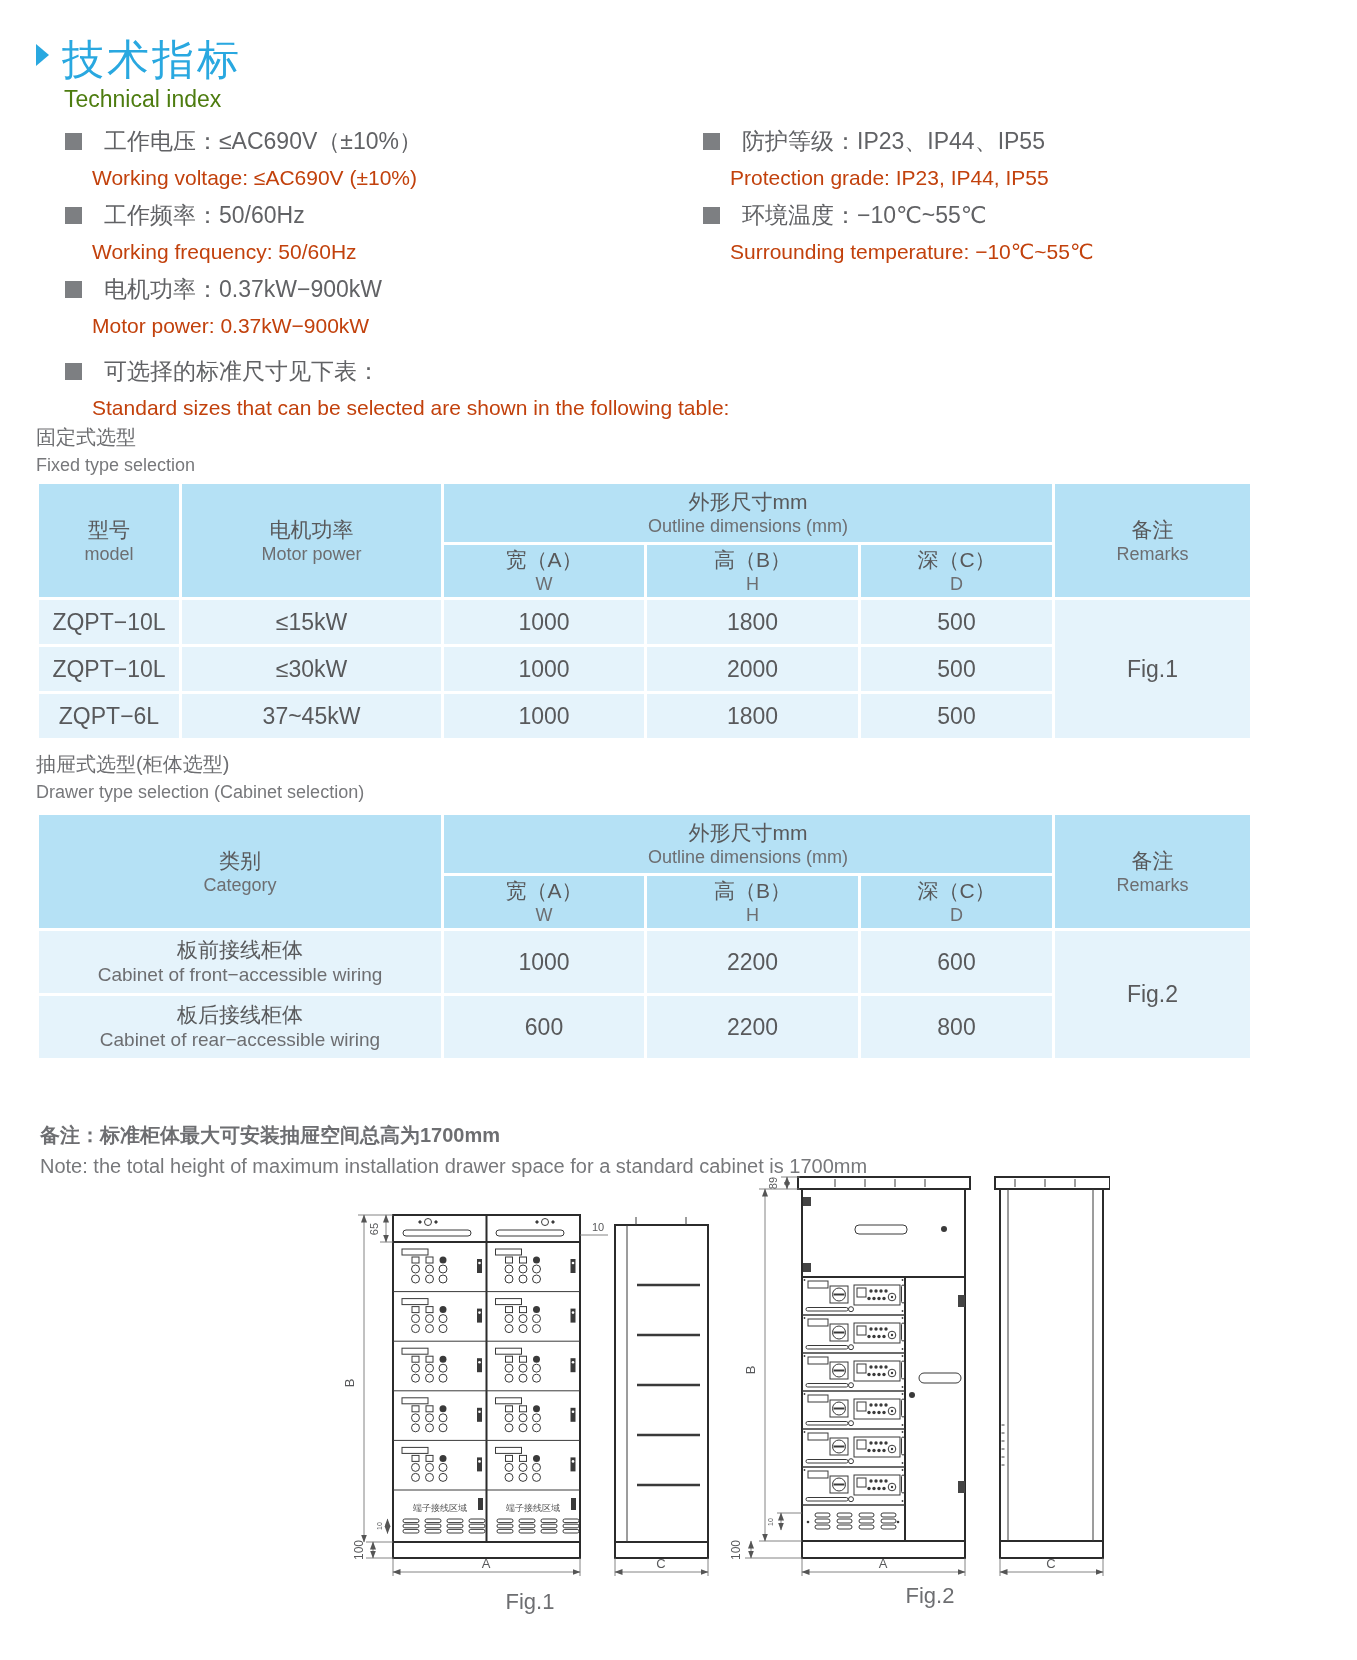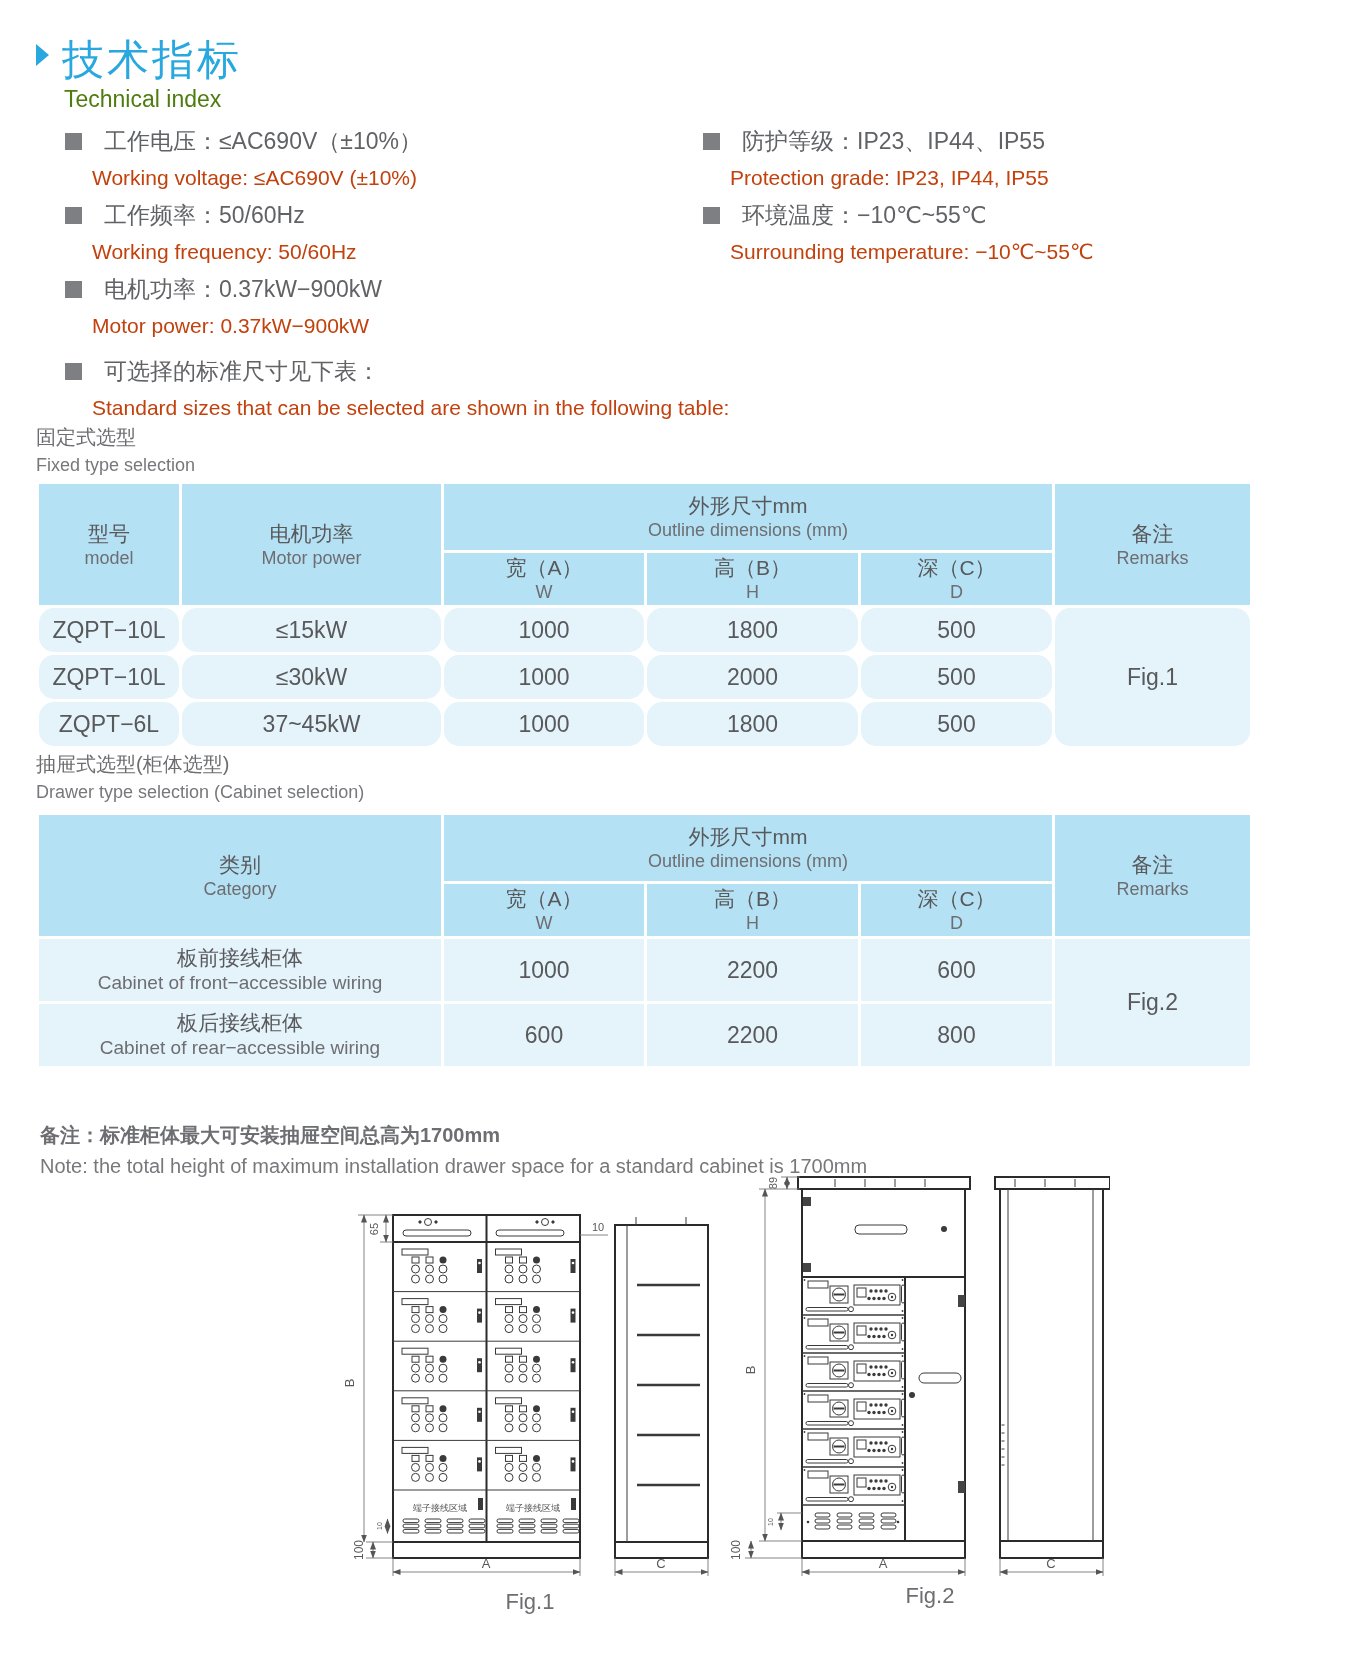--- a/index.html
+++ b/index.html
@@ -21,23 +21,23 @@
   
   .section-label{position:absolute;left:36px;}
   .sec-cn{font-size:20px;color:#6d6e71;line-height:29px;}
   .sec-en{font-size:18px;color:#77787b;line-height:26px;}
   
   table.spec-table{position:absolute;left:36px;border-collapse:separate;border-spacing:3px;table-layout:fixed;width:1196px;}
   table.spec-table th{background:#b5e1f5;font-weight:normal;text-align:center;padding:0;}
   table.spec-table td{background:#e5f3fb;text-align:center;padding:0;color:#58595b;}
   .h-cn{font-size:21px;color:#58595b;line-height:27px;}
   .h-en{font-size:18px;color:#6d6e71;line-height:23px;}
-  tr.hrow1 th{height:66px;}
+  tr.hrow1 th{height:58px;}
   tr.hrow2 th{height:52px;}
-  #fixed-table tr.drow td{height:44px;font-size:23px;border-radius:15px;}
+  #fixed-table tr.drow td{height:44px;font-size:23px;}
   #drawer-table tr.drow td{height:62px;font-size:23px;}
   .cat-cn{font-size:21px;color:#58595b;line-height:26px;}
   .cat-en{font-size:19px;color:#6d6e71;line-height:24px;}
   
   .bottom-note{position:absolute;left:40px;top:1120px;}
   .note-cn{font-size:20px;color:#6d6e71;line-height:31px;font-weight:bold;}
   .note-en{font-size:20px;color:#77787b;line-height:31px;}
   
   .fig1{position:absolute;left:340px;top:1135px;}
   .fig2{position:absolute;left:715px;top:1085px;}

